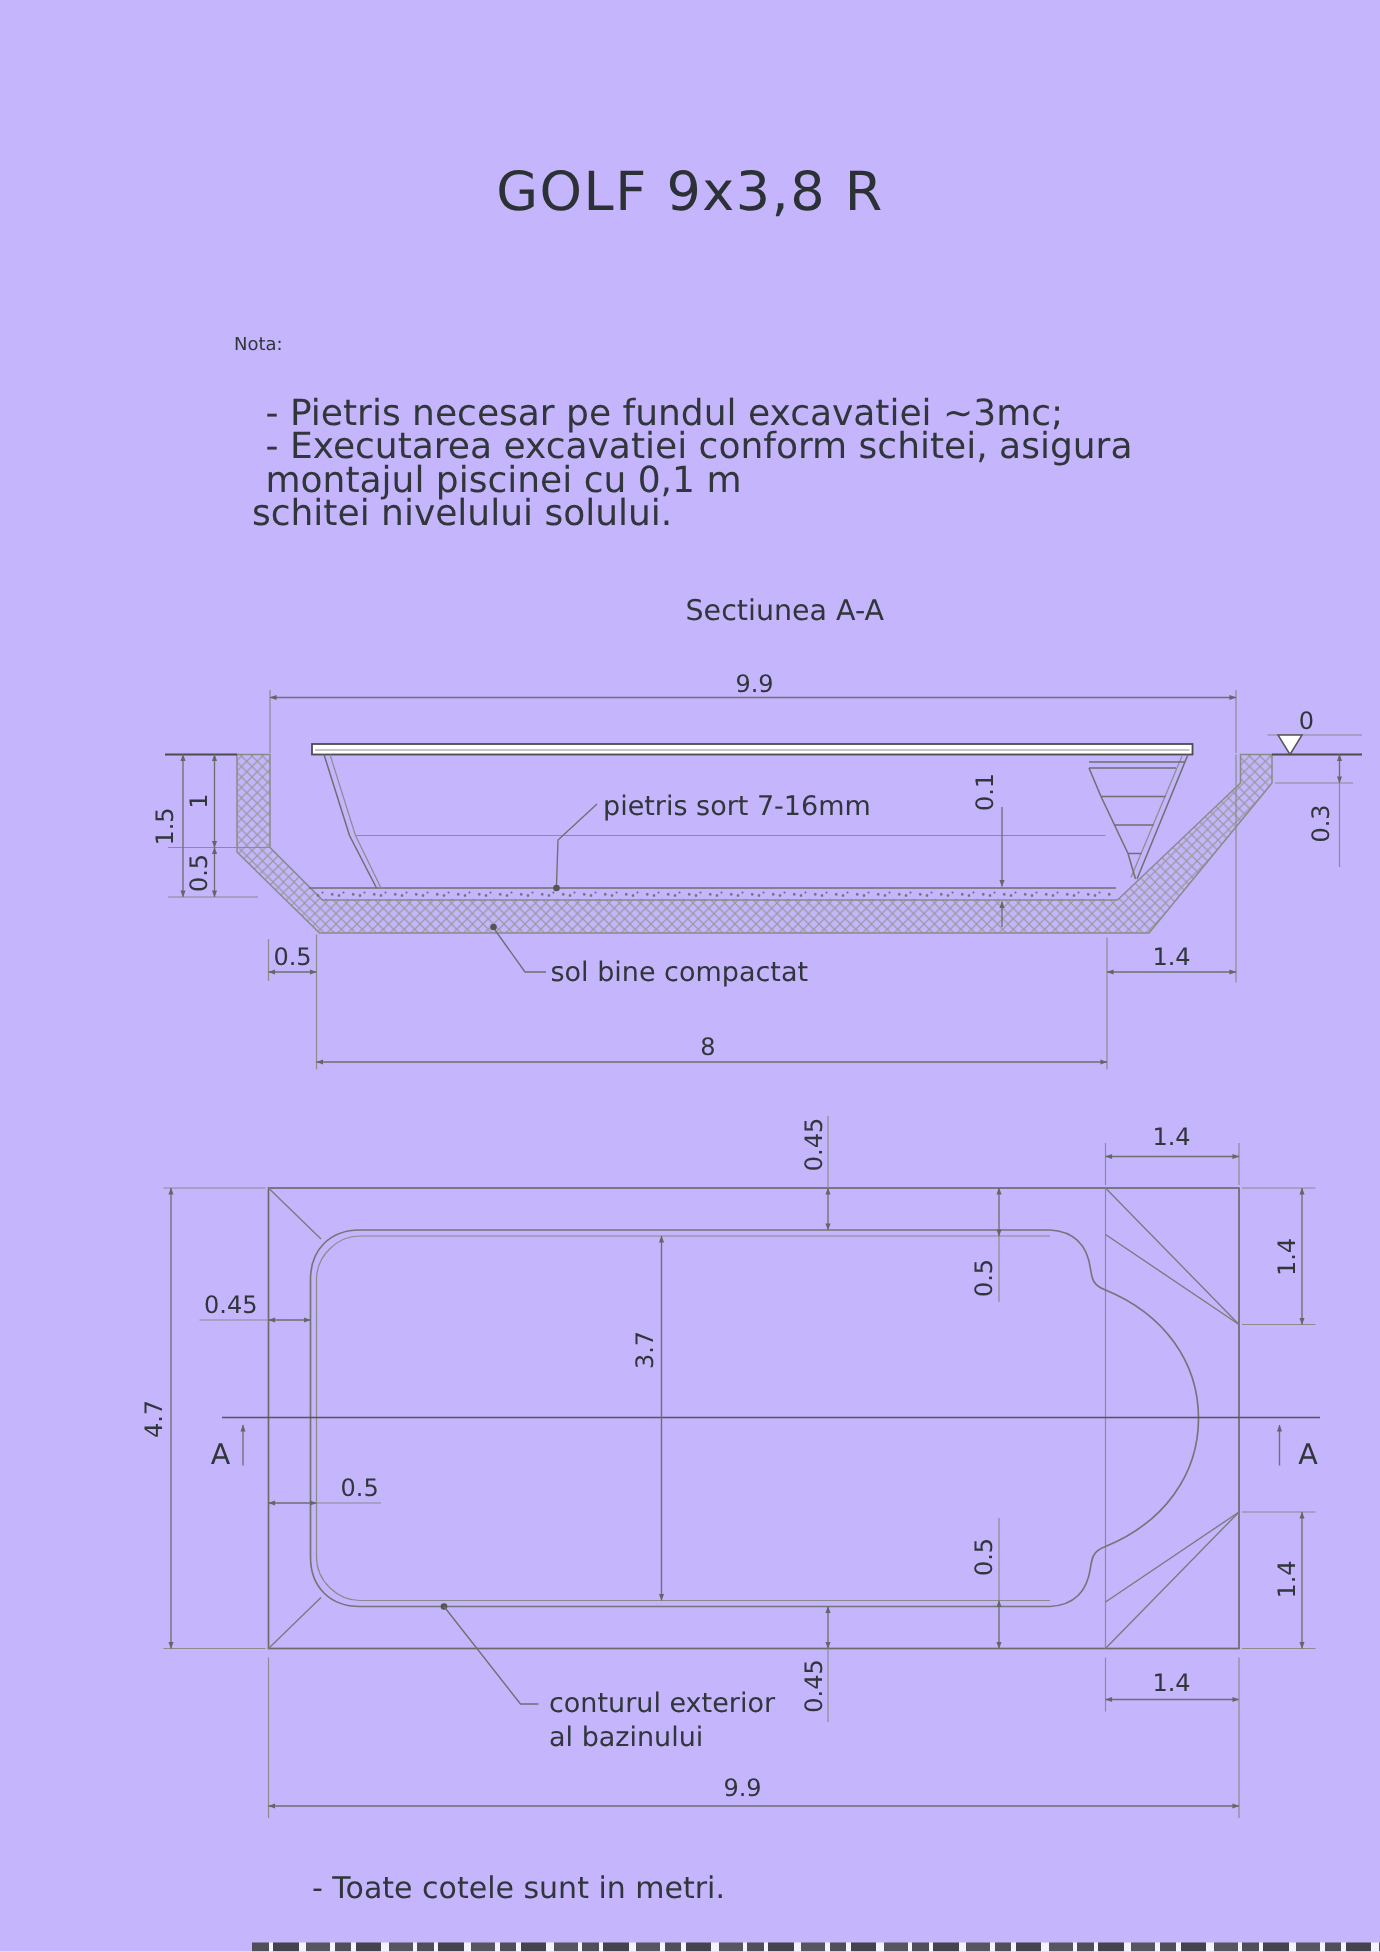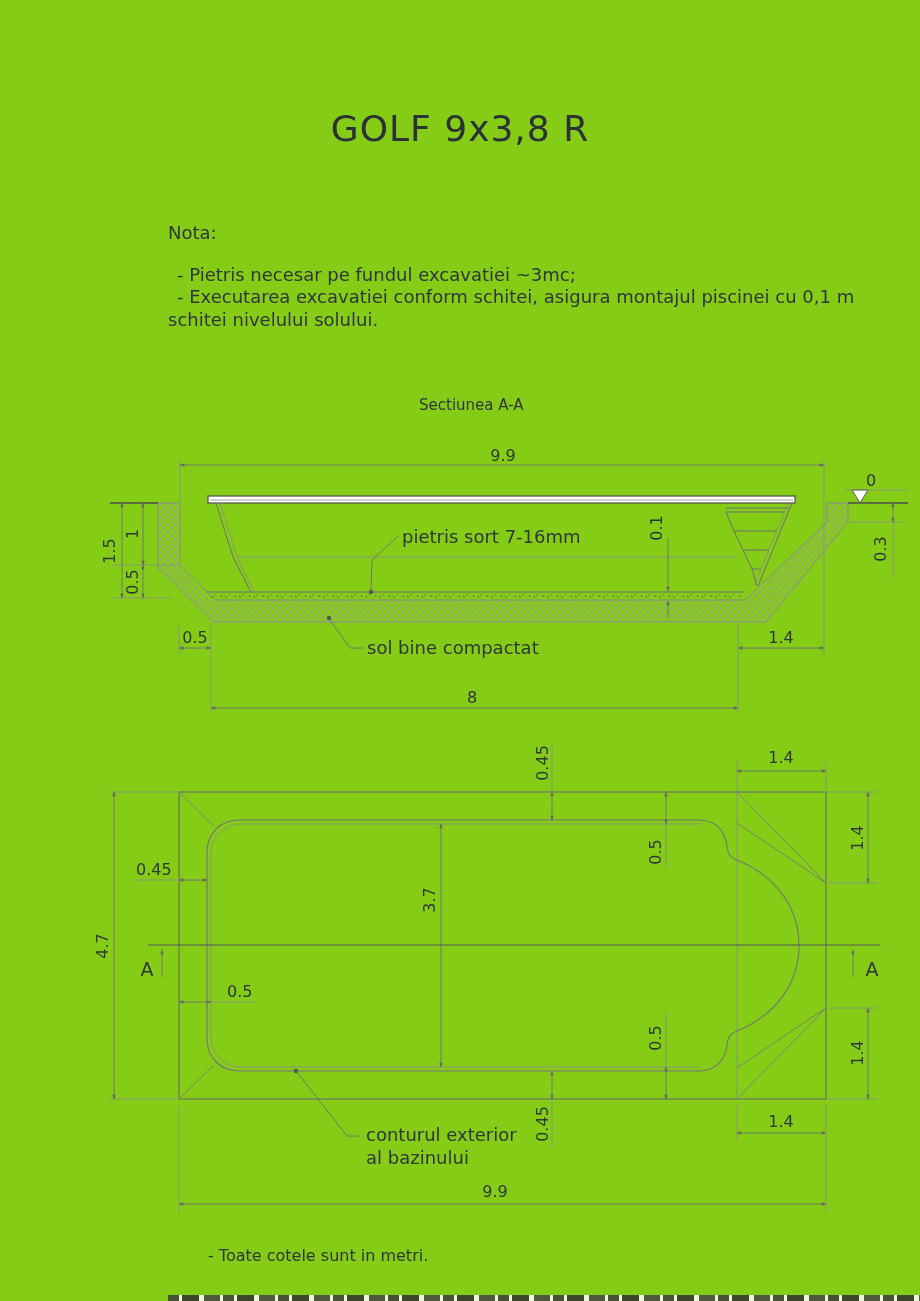--- a/index.html
+++ b/index.html
@@ -1,29 +1,29 @@
 <!DOCTYPE html>
 <html><head>
 <meta charset="utf-8">
 <style>
   html,body{margin:0;padding:0;background:#ffffff;}
   .page{
-    position:relative;width:920px;height:1301px;background:#84cc16;overflow:hidden;
+    position:relative;width:920px;height:1301px;background:#c4b5fd;overflow:hidden;
     font-family:"DejaVu Sans","Liberation Sans",sans-serif;color:#30363a;
   }
   .abs{position:absolute;}
   .doc-title{
     left:0;top:108px;width:920px;text-align:center;
     font-size:36px;letter-spacing:1px;color:#2b3134;
   }
-  .nota-heading{left:168px;top:222px;font-size:18px;}
-  .notes{left:168px;top:264px;width:700px;font-size:18px;line-height:22.4px;}
+  .nota-heading{left:156px;top:222px;font-size:12px;}
+  .notes{left:168px;top:264px;width:700px;font-size:24px;line-height:22.4px;}
   .notes .indent{padding-left:9px;}
-  .section-title{left:419px;top:396px;font-size:15px;}
-  .footer-note{left:208px;top:1246px;font-size:16px;}
+  .section-title{left:457px;top:396px;font-size:19px;}
+  .footer-note{left:208px;top:1246px;font-size:20px;}
   .edge-artifact{
     left:168px;top:1295px;width:752px;height:6px;
     background:repeating-linear-gradient(90deg,#3c3c3c 0 11px,#ffffff 11px 14px,#2e2e2e 14px 31px,#fdfdfd 31px 36px,#444 36px 52px,#fff 52px 55px);
     opacity:.85;
   }
   svg text{font-family:"DejaVu Sans","Liberation Sans",sans-serif;fill:#30363a;}
   svg .dim{font-size:16px;}
   svg .lbl{font-size:18px;}
   svg .amark{font-size:19px;}
   svg .geo{stroke:#6f6f6f;stroke-width:1;fill:none;}

